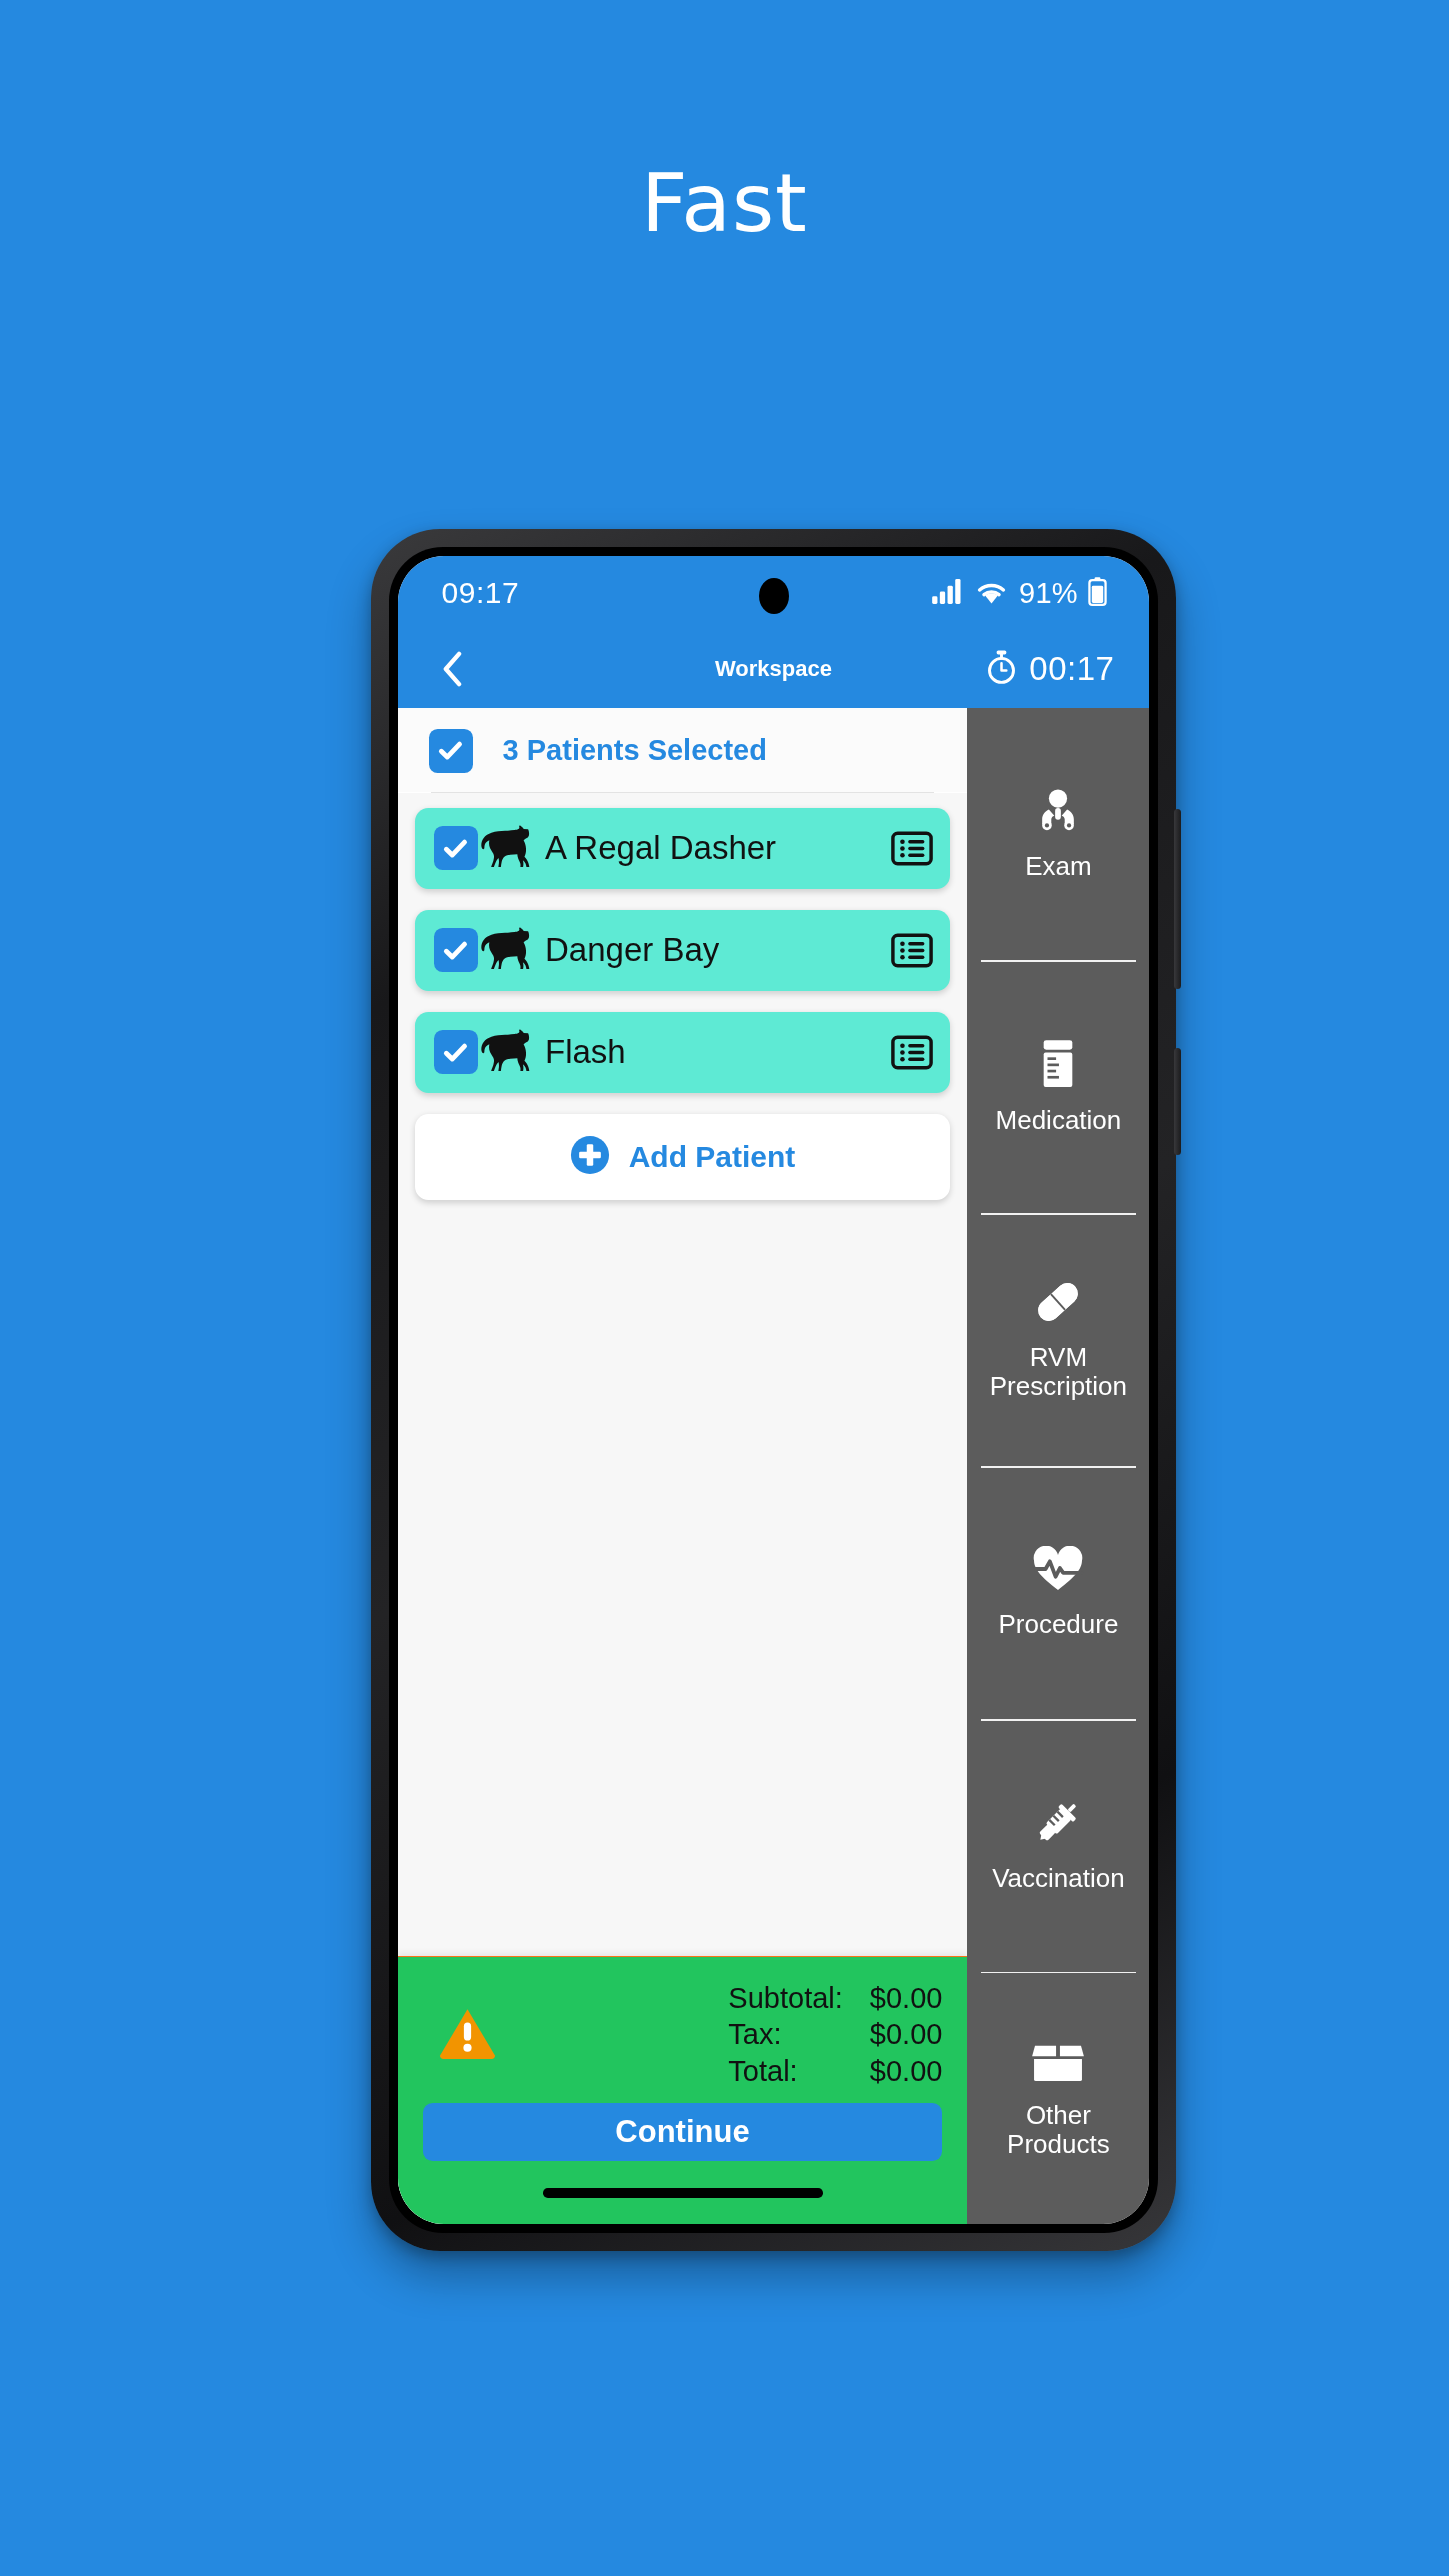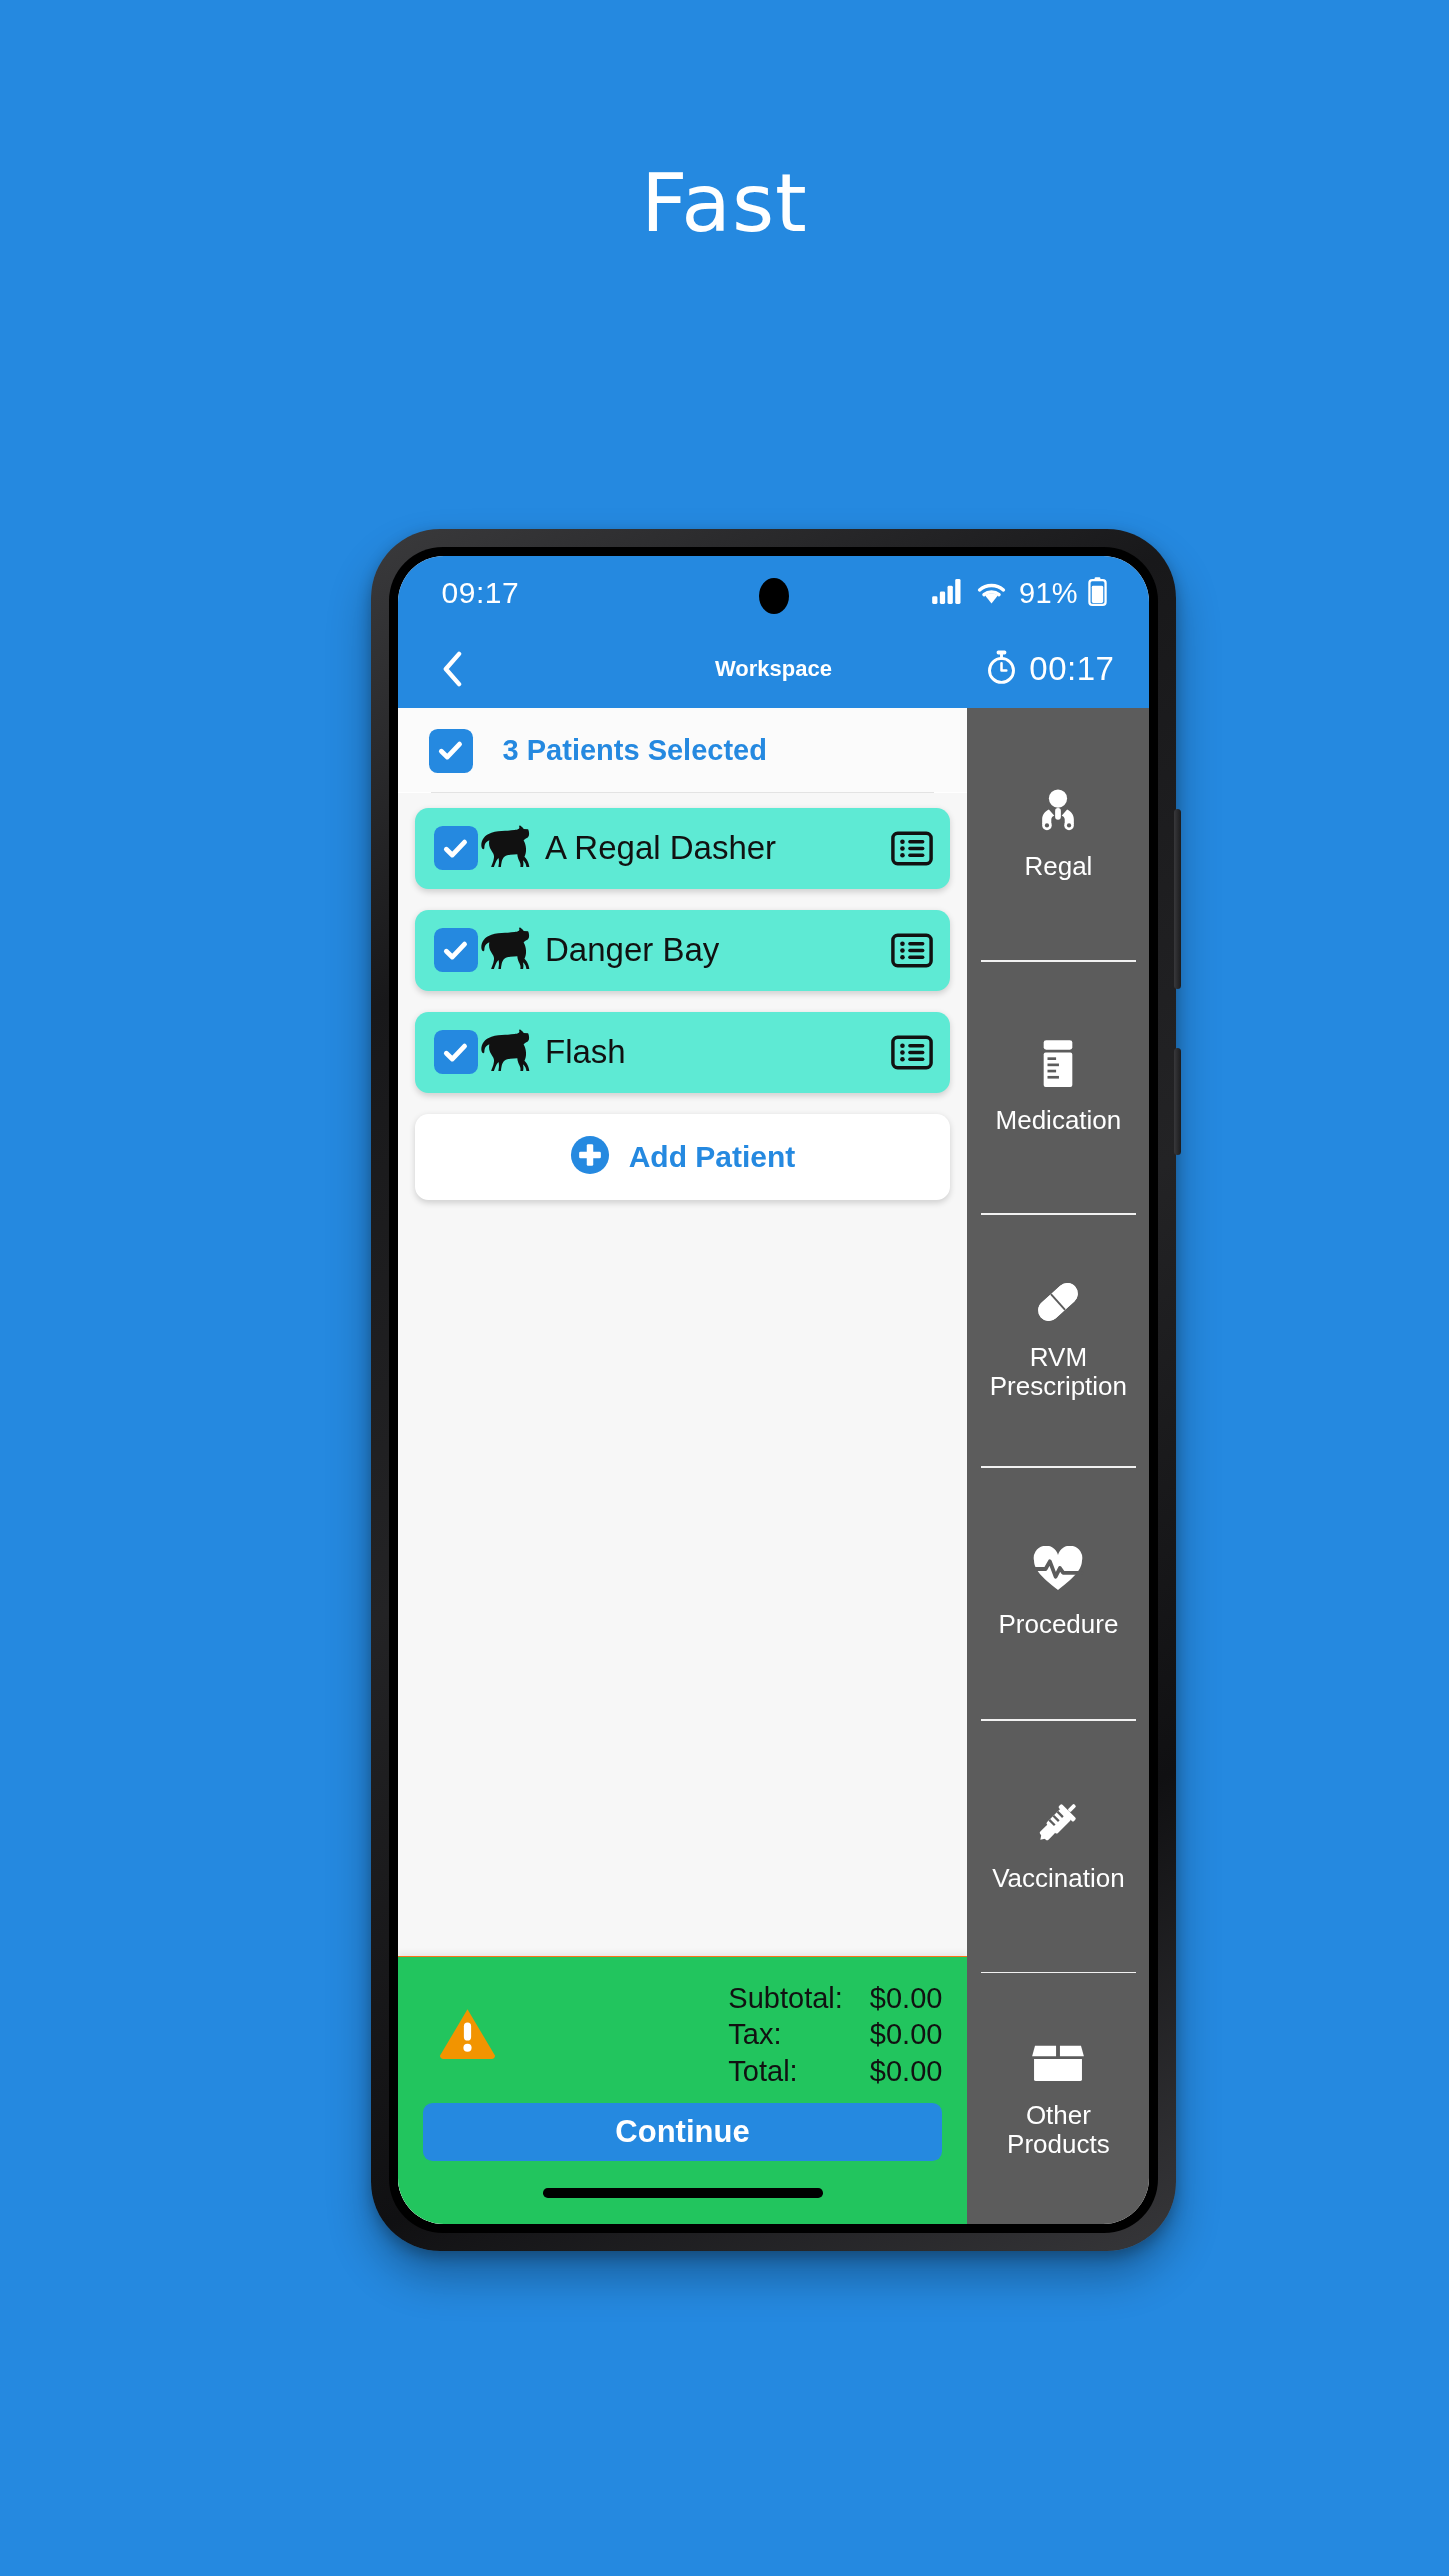--- a/index.html
+++ b/index.html
@@ -522,21 +522,21 @@
                 <path d="M14 26 a13 13 0 0 1 24 0 l0 11 -6 0 0-8 a3 3 0 0 0 -6 0 l0 8 -6 0 0-8 a3 3 0 0 0 -6 0 l0 8 -6 0 z" fill="#fff" opacity="0"></path>
                 <path d="M16.5 23.5 c-4.2 1.8 -7 5.8 -7 10.4 l0 5.1 9.5 0 0-5.1 c0-2 1.4-3.6 3.2-3.9" fill="#fff"></path>
                 <path d="M35.5 23.5 c4.2 1.8 7 5.8 7 10.4 l0 5.1 -9.5 0 0-5.1 c0-2 -1.4-3.6 -3.2-3.9" fill="#fff"></path>
                 <circle cx="14.5" cy="40" r="5" fill="#fff"></circle>
                 <circle cx="14.5" cy="40" r="2.2" fill="#5c5c5c"></circle>
                 <circle cx="37.5" cy="40" r="5" fill="#fff"></circle>
                 <circle cx="37.5" cy="40" r="2.2" fill="#5c5c5c"></circle>
                 <rect x="23" y="22" width="6" height="12" rx="3" fill="#fff"></rect>
               </svg>
             </span>
-            <span class="sidebar-label">Regal</span>
+            <span class="sidebar-label">Exam</span>
           </div>
 
           <div class="sidebar-item">
             <span>
               <svg width="42" height="50" viewBox="0 0 44 52">
                 <rect x="7" y="1" width="30" height="10" rx="2.6" fill="#fff"></rect>
                 <path d="M9 14 h26 a2 2 0 0 1 2 2 v32 a2 2 0 0 1 -2 2 h-26 a2 2 0 0 1 -2 -2 v-32 a2 2 0 0 1 2 -2 z" fill="#fff"></path>
                 <rect x="11" y="19" width="9" height="2.8" fill="#5c5c5c"></rect>
                 <rect x="11" y="25.5" width="12" height="2.8" fill="#5c5c5c"></rect>
                 <rect x="11" y="32" width="9" height="2.8" fill="#5c5c5c"></rect>

